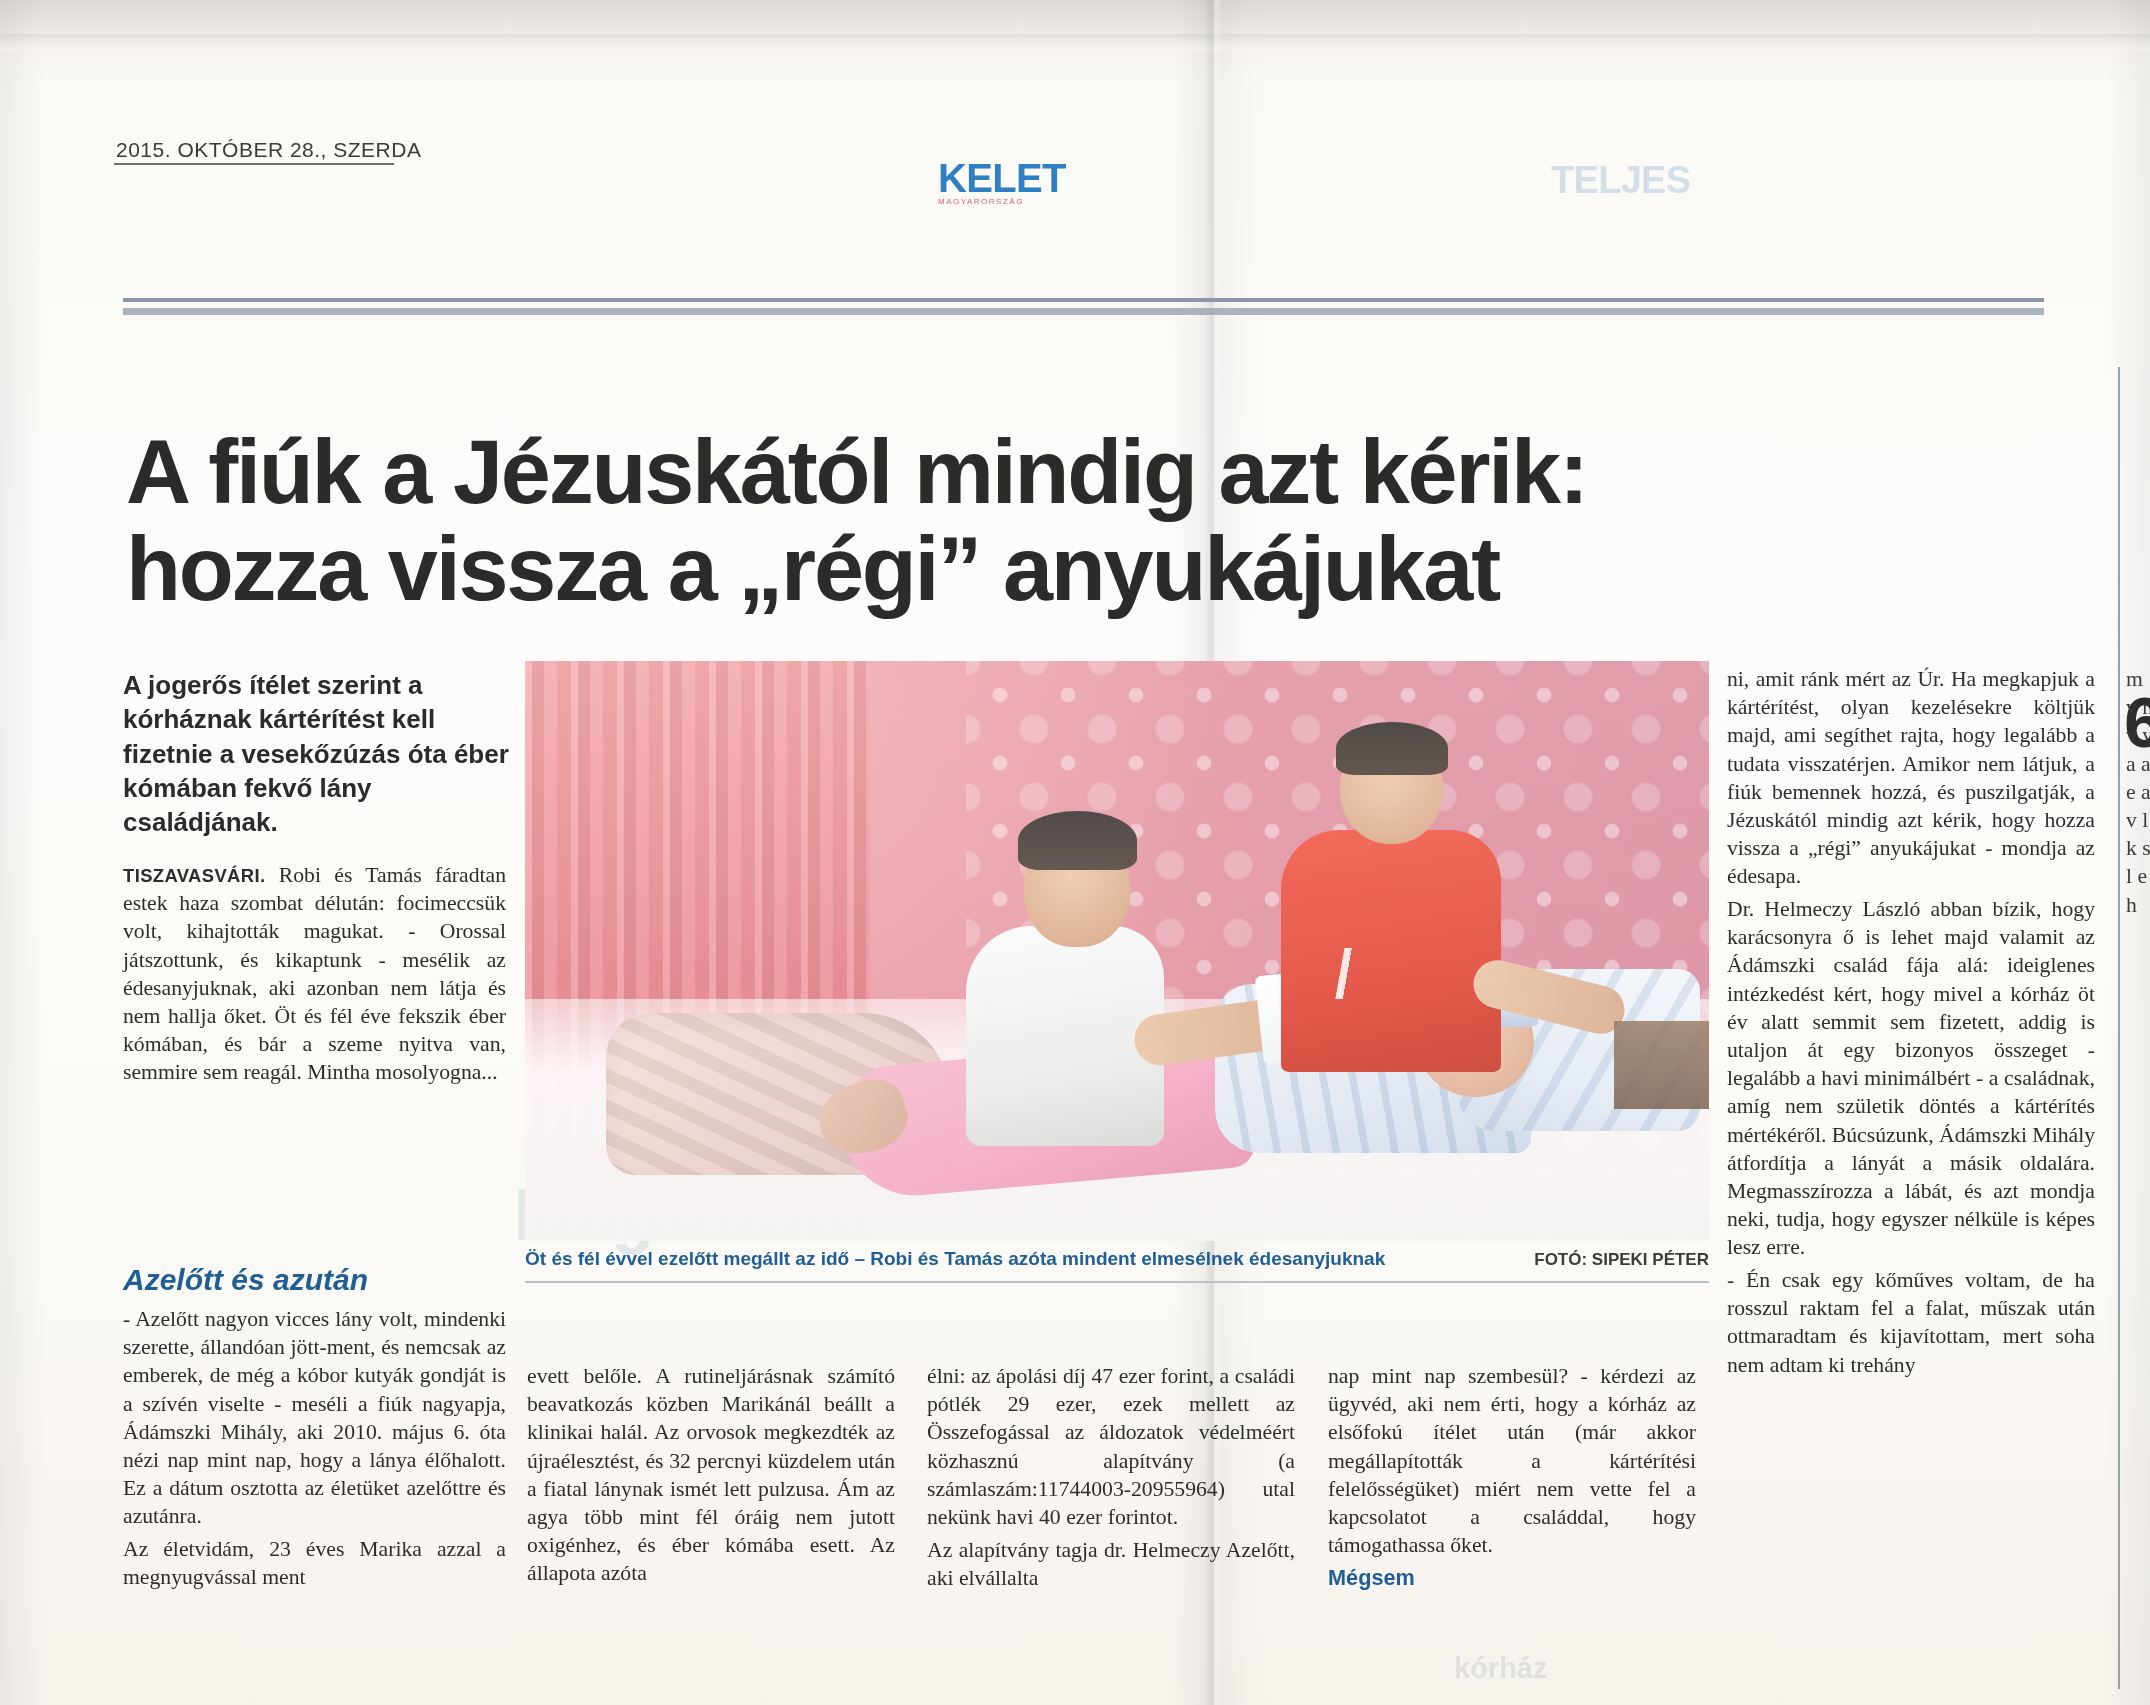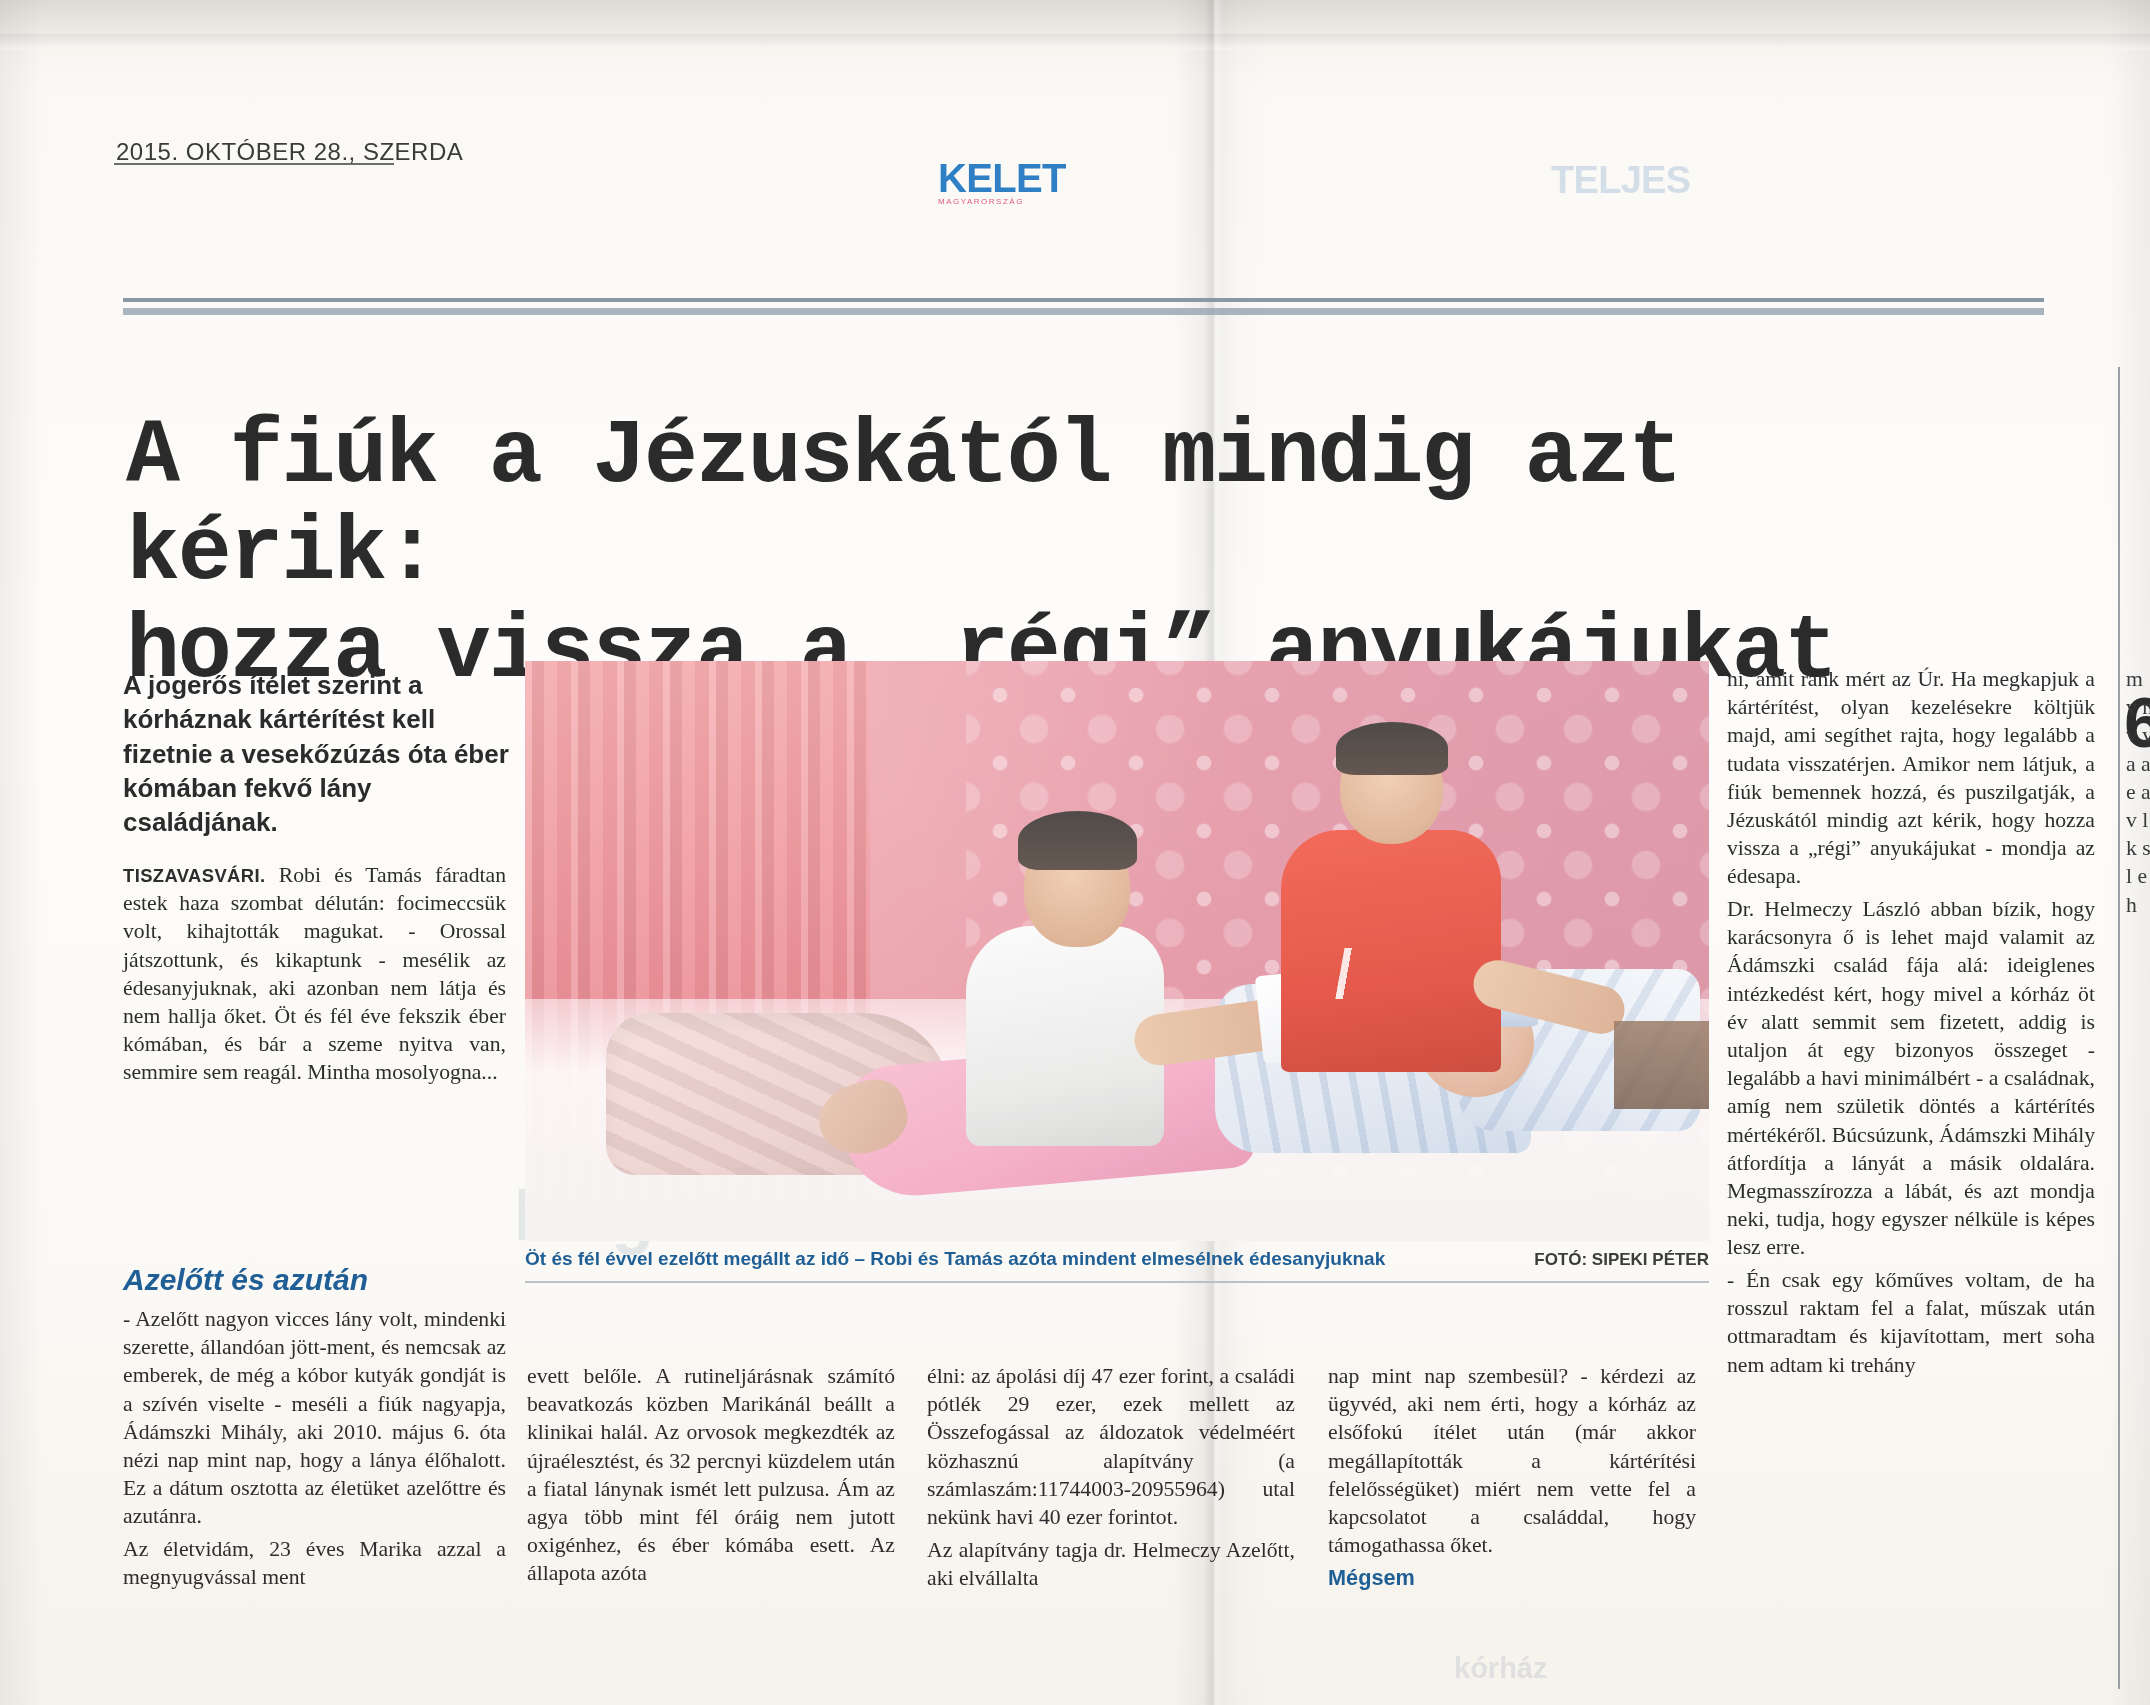--- a/index.html
+++ b/index.html
@@ -36,21 +36,21 @@
       linear-gradient(90deg, rgba(120,120,120,0.10) 0px, rgba(120,120,120,0.0) 44px),
       linear-gradient(270deg, rgba(120,120,120,0.10) 0px, rgba(120,120,120,0.0) 44px);
   }
 
   
   #dateline {
     position: absolute;
     left: 116px;
     top: 138px;
     font-family: "Liberation Sans", sans-serif;
-    font-size: 24px;
+    font-size: 21px;
     letter-spacing: 0.5px;
     color: #3b3b3b;
     white-space: nowrap;
   }
   #dateline-rule {
     position: absolute;
     left: 114px;
     top: 163px;
     width: 280px;
     height: 1.5px;
@@ -101,23 +101,23 @@
     width: 1921px;
     height: 7.3px;
     background: #9aa7b4;
     opacity: 0.85;
   }
 
   
   #headline {
     position: absolute;
     left: 126px;
-    top: 349px;
+    top: 364px;
     width: 1909px;
-    font-family: Liberation Mono, monospace;
+    font-family: Liberation Sans, sans-serif;
     font-weight: bold;
     font-size: 90px;
     line-height: 1.08;
     letter-spacing: -2.2px;
     color: #2b2b2b;
   }
   #headline .l2 { display: block; }
 
   
   .col {

